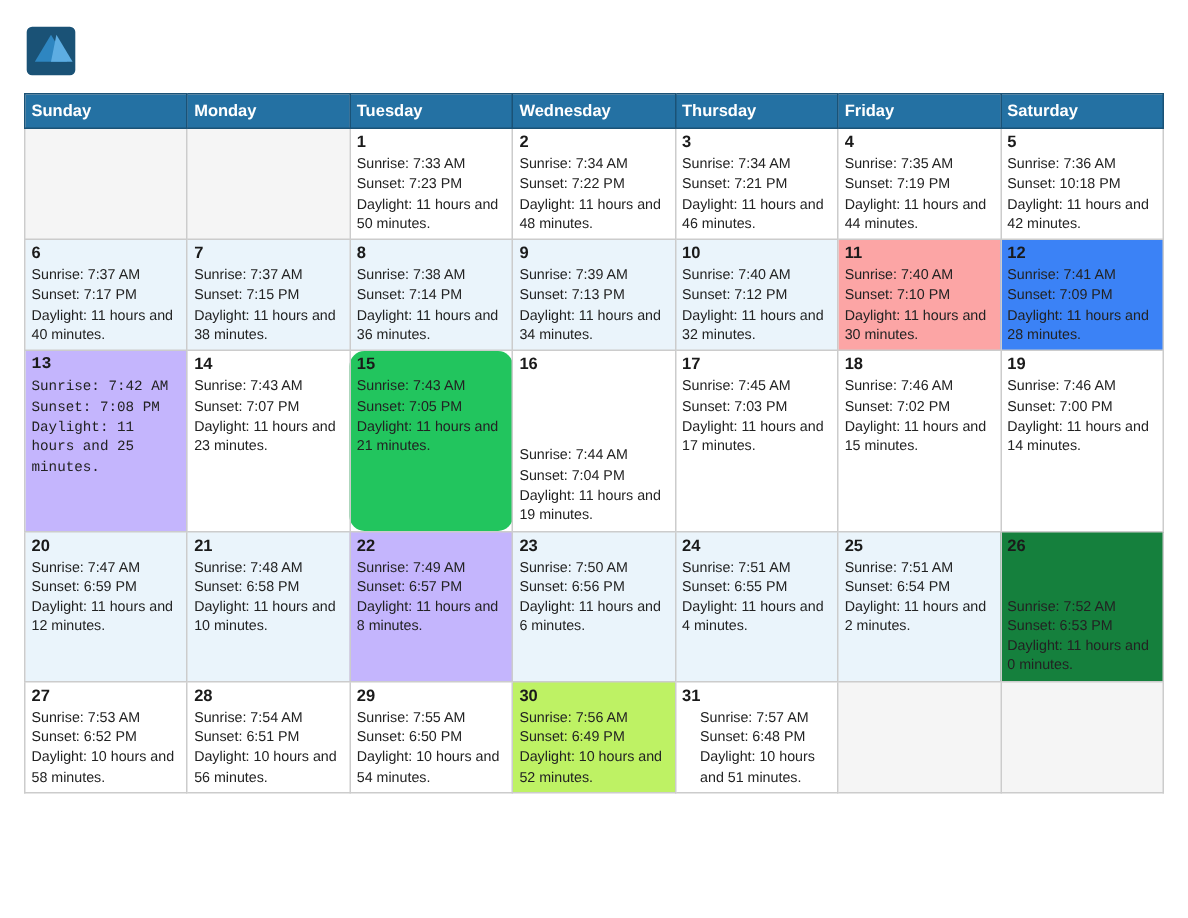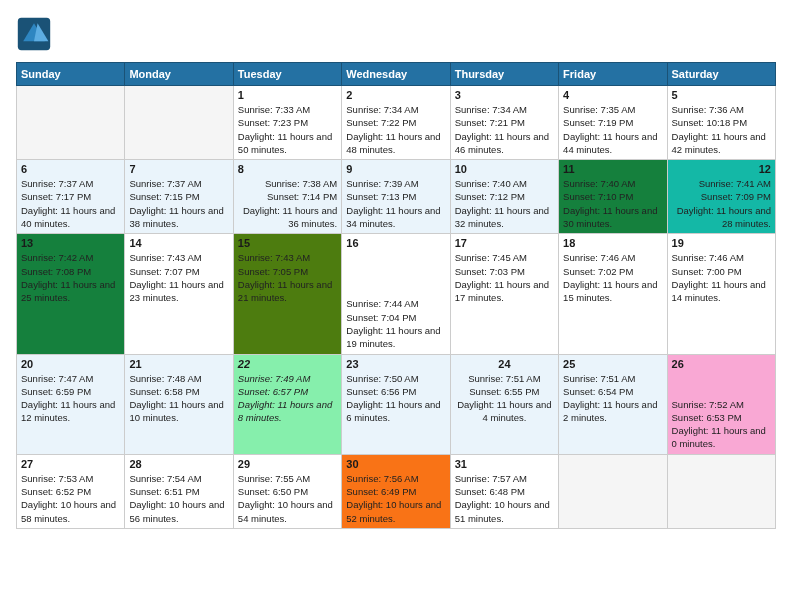--- a/index.html
+++ b/index.html
@@ -169,63 +169,63 @@
 Daylight: 11 hours and 40 minutes.</div>
           </td>
           <td style="background: rgb(234, 244, 251);">
             <div class="day-num">7</div>
             <div class="day-info" style="white-space: pre-line;">Sunrise: 7:37 AM
 Sunset: 7:15 PM
 Daylight: 11 hours and 38 minutes.</div>
           </td>
           <td style="background: rgb(234, 244, 251);">
             <div class="day-num">8</div>
-            <div class="day-info" style="white-space: pre-line; text-align: right;">Sunrise: 7:38 AM
+            <div class="day-info" style="white-space: pre-line;">Sunrise: 7:38 AM
 Sunset: 7:14 PM
 Daylight: 11 hours and 36 minutes.</div>
           </td>
           <td style="background: rgb(234, 244, 251);">
             <div class="day-num">9</div>
             <div class="day-info" style="white-space: pre-line;">Sunrise: 7:39 AM
 Sunset: 7:13 PM
 Daylight: 11 hours and 34 minutes.</div>
           </td>
           <td style="background: rgb(234, 244, 251);">
             <div class="day-num">10</div>
             <div class="day-info" style="white-space: pre-line;">Sunrise: 7:40 AM
 Sunset: 7:12 PM
 Daylight: 11 hours and 32 minutes.</div>
           </td>
-          <td style="background: #15803d;">
+          <td style="background: #fca5a5;">
             <div class="day-num">11</div>
             <div class="day-info" style="white-space: pre-line;">Sunrise: 7:40 AM
 Sunset: 7:10 PM
 Daylight: 11 hours and 30 minutes.</div>
           </td>
-          <td style="background: #14b8a6; text-align: right;">
+          <td style="background: #3b82f6;">
             <div class="day-num">12</div>
             <div class="day-info" style="white-space: pre-line;">Sunrise: 7:41 AM
 Sunset: 7:09 PM
 Daylight: 11 hours and 28 minutes.</div>
           </td>
         </tr>
         <tr class="row-odd">
-          <td style="background: #15803d;">
+          <td style="background: #c4b5fd; font-family: Liberation Mono, monospace;">
             <div class="day-num">13</div>
             <div class="day-info" style="white-space: pre-line;">Sunrise: 7:42 AM
 Sunset: 7:08 PM
 Daylight: 11 hours and 25 minutes.</div>
           </td>
           <td style="background: rgb(255, 255, 255);">
             <div class="day-num">14</div>
             <div class="day-info" style="white-space: pre-line;">Sunrise: 7:43 AM
 Sunset: 7:07 PM
 Daylight: 11 hours and 23 minutes.</div>
           </td>
-          <td style="background: #4d7c0f;">
+          <td style="background: #22c55e; border-radius: 10px;">
             <div class="day-num">15</div>
             <div class="day-info" style="white-space: pre-line;">Sunrise: 7:43 AM
 Sunset: 7:05 PM
 Daylight: 11 hours and 21 minutes.</div>
           </td>
           <td style="background: rgb(255, 255, 255);">
             <div class="day-num">16</div>
             <div class="day-info" style="white-space: pre-line; margin-top: 48px;">Sunrise: 7:44 AM
 Sunset: 7:04 PM
 Daylight: 11 hours and 19 minutes.</div>
@@ -255,45 +255,45 @@
             <div class="day-info" style="white-space: pre-line;">Sunrise: 7:47 AM
 Sunset: 6:59 PM
 Daylight: 11 hours and 12 minutes.</div>
           </td>
           <td style="background: rgb(234, 244, 251);">
             <div class="day-num">21</div>
             <div class="day-info" style="white-space: pre-line;">Sunrise: 7:48 AM
 Sunset: 6:58 PM
 Daylight: 11 hours and 10 minutes.</div>
           </td>
-          <td style="background: #86efac; font-style: italic;">
+          <td style="background: #c4b5fd;">
             <div class="day-num">22</div>
             <div class="day-info" style="white-space: pre-line;">Sunrise: 7:49 AM
 Sunset: 6:57 PM
 Daylight: 11 hours and 8 minutes.</div>
           </td>
           <td style="background: rgb(234, 244, 251);">
             <div class="day-num">23</div>
             <div class="day-info" style="white-space: pre-line;">Sunrise: 7:50 AM
 Sunset: 6:56 PM
 Daylight: 11 hours and 6 minutes.</div>
           </td>
-          <td style="background: rgb(234, 244, 251); text-align: center;">
+          <td style="background: rgb(234, 244, 251);">
             <div class="day-num">24</div>
             <div class="day-info" style="white-space: pre-line;">Sunrise: 7:51 AM
 Sunset: 6:55 PM
 Daylight: 11 hours and 4 minutes.</div>
           </td>
           <td style="background: rgb(234, 244, 251);">
             <div class="day-num">25</div>
             <div class="day-info" style="white-space: pre-line;">Sunrise: 7:51 AM
 Sunset: 6:54 PM
 Daylight: 11 hours and 2 minutes.</div>
           </td>
-          <td style="background: #f9a8d4;">
+          <td style="background: #15803d;">
             <div class="day-num">26</div>
             <div class="day-info" style="white-space: pre-line; margin-top: 28px;">Sunrise: 7:52 AM
 Sunset: 6:53 PM
 Daylight: 11 hours and 0 minutes.</div>
           </td>
         </tr>
         <tr class="row-odd">
           <td style="background: rgb(255, 255, 255); margin-left: 12px;">
             <div class="day-num">27</div>
             <div class="day-info" style="white-space: pre-line;">Sunrise: 7:53 AM
@@ -305,29 +305,29 @@
             <div class="day-info" style="white-space: pre-line;">Sunrise: 7:54 AM
 Sunset: 6:51 PM
 Daylight: 10 hours and 56 minutes.</div>
           </td>
           <td style="background: rgb(255, 255, 255);">
             <div class="day-num">29</div>
             <div class="day-info" style="white-space: pre-line;">Sunrise: 7:55 AM
 Sunset: 6:50 PM
 Daylight: 10 hours and 54 minutes.</div>
           </td>
-          <td style="background: #f97316;">
+          <td style="background: #bef264;">
             <div class="day-num">30</div>
             <div class="day-info" style="white-space: pre-line;">Sunrise: 7:56 AM
 Sunset: 6:49 PM
 Daylight: 10 hours and 52 minutes.</div>
           </td>
           <td style="background: rgb(255, 255, 255);">
             <div class="day-num">31</div>
-            <div class="day-info" style="white-space: pre-line;">Sunrise: 7:57 AM
+            <div class="day-info" style="white-space: pre-line; margin-left: 12px;">Sunrise: 7:57 AM
 Sunset: 6:48 PM
 Daylight: 10 hours and 51 minutes.</div>
           </td>
           <td class="empty"></td>
           <td class="empty"></td>
         </tr>
       </tbody>
   </table>
 </div>
 

